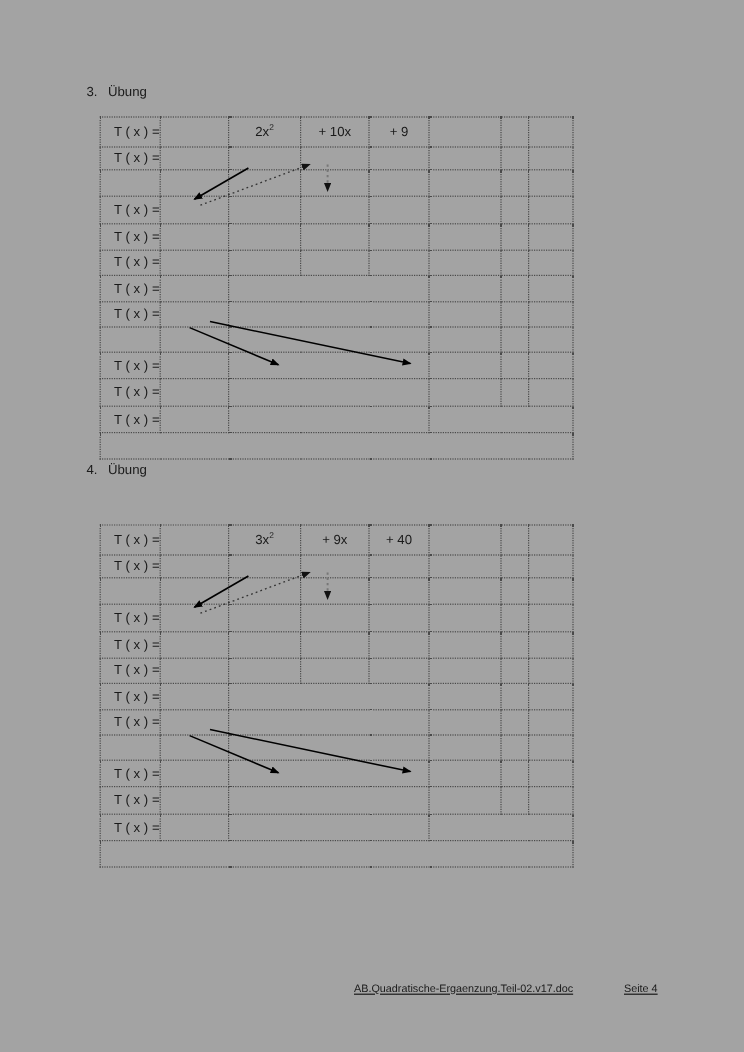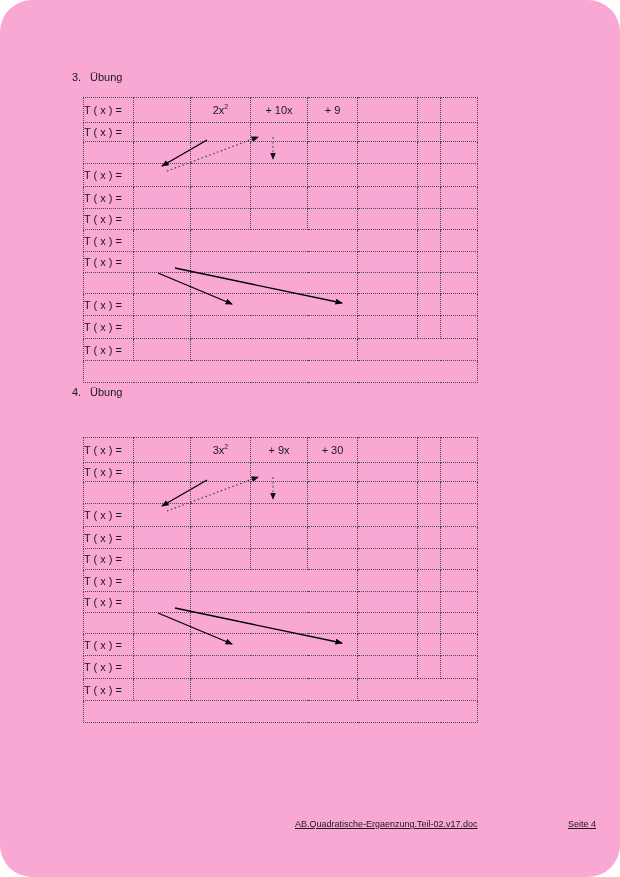--- a/index.html
+++ b/index.html
@@ -1,23 +1,23 @@
 <!DOCTYPE html>
 <html><head>
 <meta charset="utf-8">
 <style>
   html,body{margin:0;padding:0;background:#fff;}
   body{width:620px;height:877px;position:relative;font-family:"Liberation Sans",sans-serif;color:#000;}
-  .sheet{position:absolute;inset:0;background:#f9a8d4;border-radius:32px;}
+  .sheet{position:absolute;inset:0;background:#a3a3a3;}
   .sec-title{position:absolute;left:72px;font-size:11px;line-height:13px;color:#1a1a1a;}
   .sec-title .num{display:inline-block;width:18px;}
   .tbl-wrap{position:absolute;left:83px;width:394px;}
   table.ws{border-collapse:collapse;table-layout:fixed;width:394px;}
   table.ws td{border:1px dotted #4a4a4a;padding:0;font-size:11px;color:#1a1a1a;vertical-align:middle;overflow:hidden;}
-  td.lbl{padding-left:7px;white-space:nowrap;}
+  td.lbl{padding-left:7px;white-space:nowrap;text-align:right;}
   td.ctr{text-align:center;}
   td.ctr sup{font-size:7px;vertical-align:super;line-height:0;}
   tr.h25{height:25px;} tr.h23{height:23px;} tr.h22{height:22px;}
   tr.h21{height:21px;} tr.h19{height:19px;}
   svg.arrows{position:absolute;left:0;top:0;pointer-events:none;}
   .footer-item{position:absolute;font-size:9px;color:#1a1a1a;line-height:11px;text-decoration:underline;}
 </style>
 </head>
 <body>
 
@@ -183,21 +183,21 @@
           <col style="width:60px">
           <col style="width:23px">
           <col style="width:37px">
       </colgroup>
       <tbody>
           <tr class="h25">
         <td class="lbl">T ( x ) =</td>
         <td></td>
         <td class="ctr"><span>3x</span><sup>2</sup></td>
         <td class="ctr">+ 9x</td>
-        <td class="ctr">+ 30</td>
+        <td class="ctr">+ 40</td>
         <td></td>
         <td></td>
         <td></td>
       </tr>
       <tr class="h19">
         <td class="lbl">T ( x ) =</td>
         <td></td>
             <td></td>
         <td></td>
             <td></td>
@@ -307,15 +307,15 @@
       </defs>
       <line x1="124" y1="43" x2="79" y2="69" stroke="#000" stroke-width="1.4" marker-end="url(#ah-s2)"></line>
       <line x1="84" y1="74" x2="175" y2="40" stroke="#333" stroke-width="1.1" stroke-dasharray="1.5 2.6" marker-end="url(#ah-d2)"></line>
       <line x1="190" y1="40" x2="190" y2="62" stroke="#777" stroke-width="1.6" stroke-dasharray="2 2.4" marker-end="url(#ah-d2)"></line>
       <line x1="75" y1="176" x2="149" y2="207" stroke="#000" stroke-width="1.3" marker-end="url(#ah-s2)"></line>
       <line x1="92" y1="171" x2="259" y2="206" stroke="#000" stroke-width="1.3" marker-end="url(#ah-s2)"></line>
     </svg>
   </div>
 
   <div class="footer-item" style="left:295px;top:819px;">AB.Quadratische-Ergaenzung.Teil-02.v17.doc</div>
-  <div class="footer-item" style="left:520px;top:819px;margin-left:48px;">Seite 4</div>
+  <div class="footer-item" style="left:520px;top:819px;">Seite 4</div>
 
 </div>
 
 </body></html>

